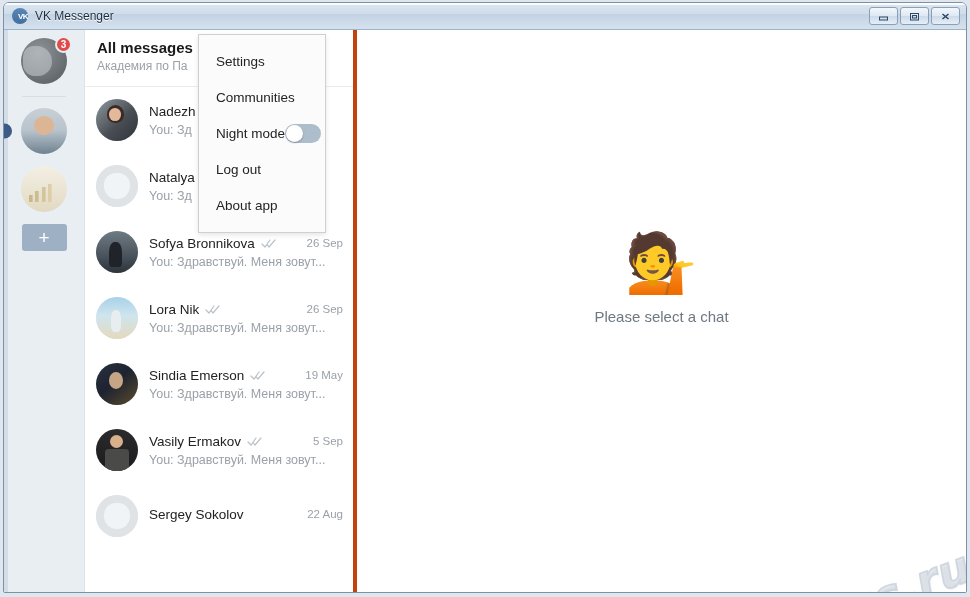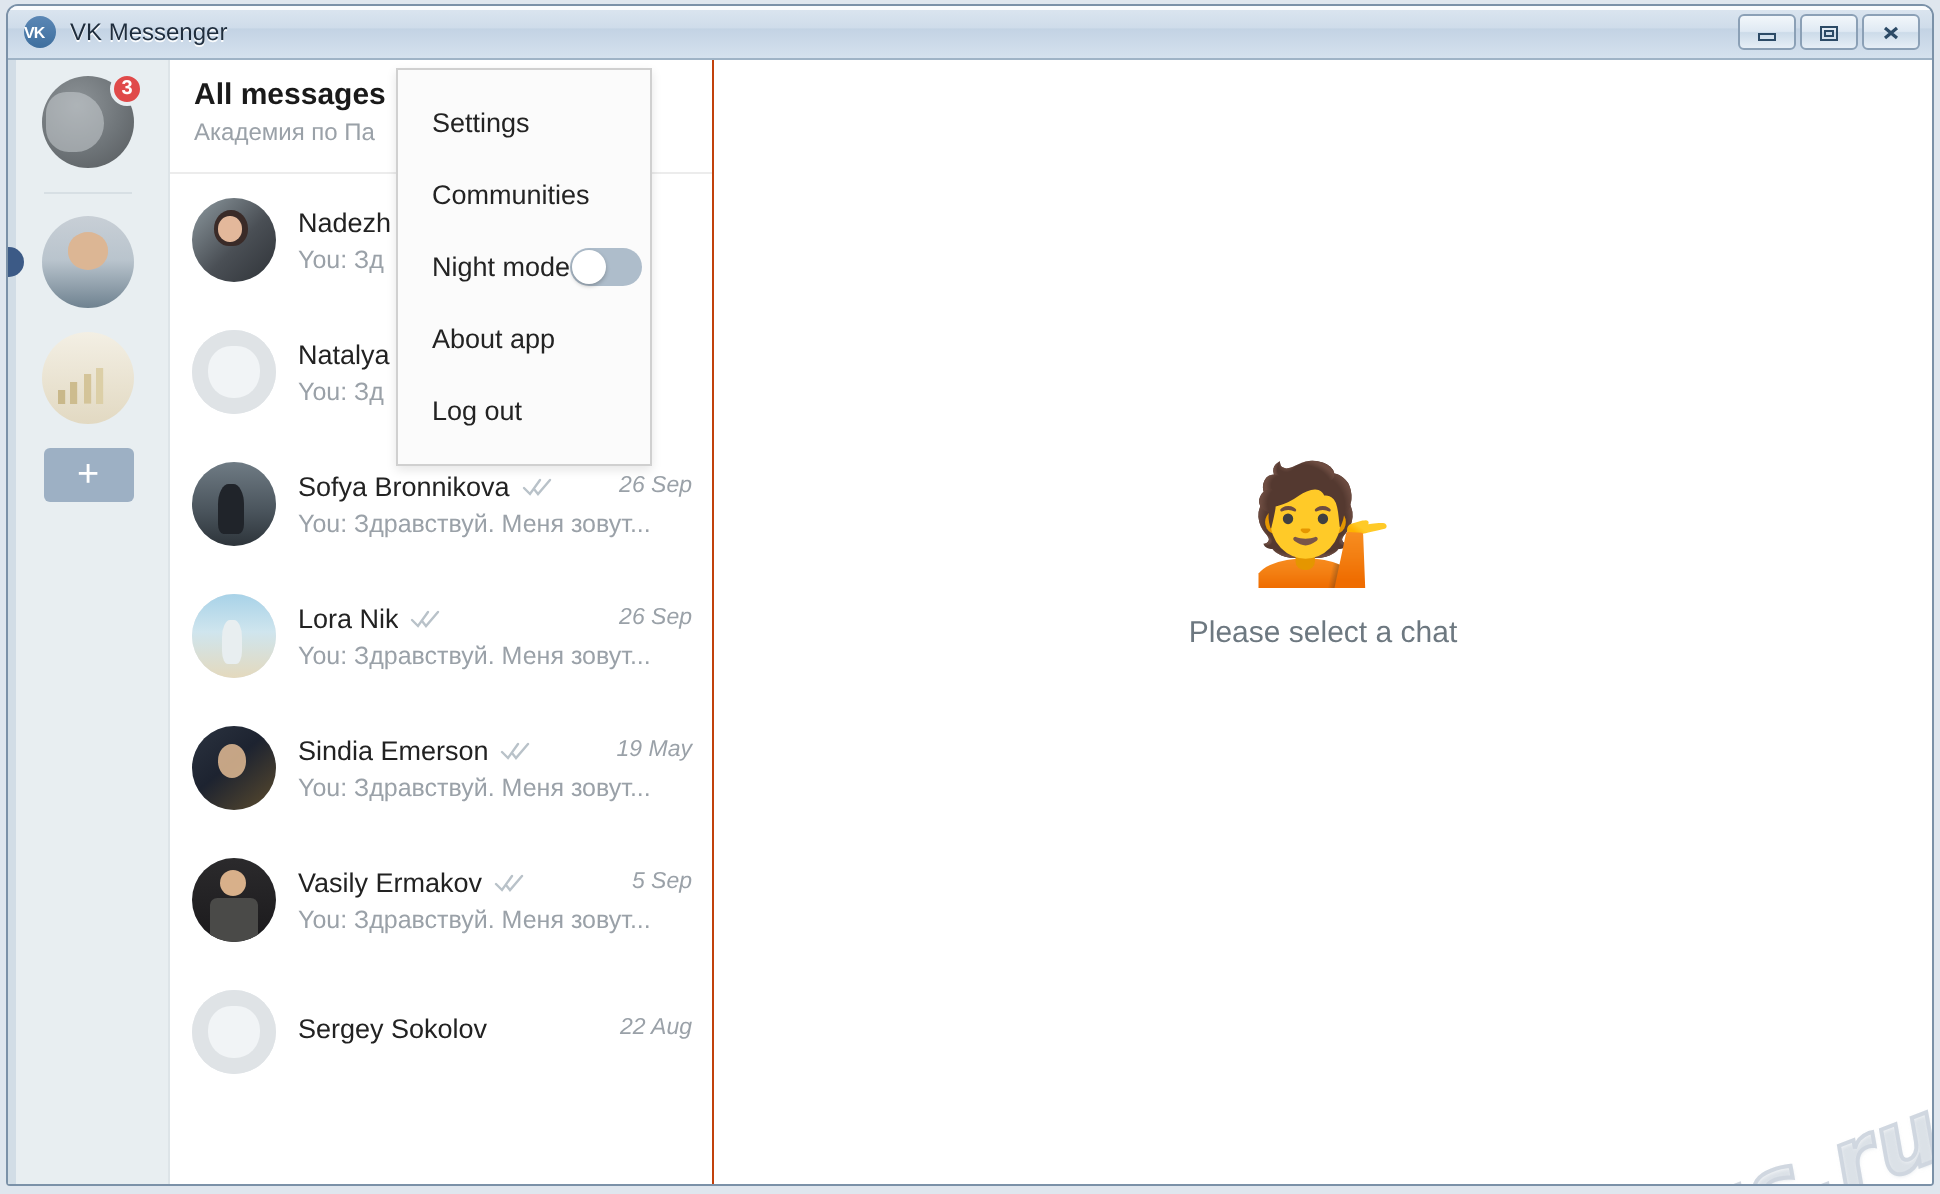--- a/index.html
+++ b/index.html
@@ -57,21 +57,21 @@
     width: 16px;
     height: 16px;
     border-radius: 50%;
     background: linear-gradient(to bottom, #5b87b5, #3f6f9e);
     color: #ffffff;
     font-size: 8px;
     font-weight: bold;
     letter-spacing: -0.5px;
     display: flex;
     align-items: center;
-    justify-content: flex-start;
+    justify-content: flex-end;
     flex: 0 0 auto;
     margin-right: 7px;
     font-family: "Liberation Sans", sans-serif;
   }
 
   .title-text {
     font-size: 12px;
     color: #1f2d3d;
     text-shadow: 0 1px 0 rgba(255,255,255,0.9);
     flex: 1 1 auto;
@@ -187,21 +187,21 @@
     align-items: center;
     justify-content: center;
     cursor: default;
   }
 
   
   .list-col {
     position: relative;
     width: 272px;
     flex: 0 0 272px;
-    border-right: 1px solid #c2410c;
+    border-right: 4px solid #c2410c;
     background: #ffffff;
     box-sizing: border-box;
     overflow: hidden;
   }
 
   .list-header {
     padding: 9px 12px 7px 12px;
     border-bottom: 1px solid #ececec;
     box-sizing: border-box;
     height: 57px;
@@ -272,21 +272,20 @@
     margin-left: 6px;
     flex: 0 0 auto;
     display: inline-flex;
   }
   .chat-date {
     margin-left: auto;
     font-size: 11.5px;
     color: #9aa1a8;
     flex: 0 0 auto;
     padding-left: 6px;
-    font-style: italic;
   }
   .chat-preview {
     font-size: 12.5px;
     color: #9aa1a8;
     margin-top: 4px;
     white-space: nowrap;
     overflow: hidden;
     text-overflow: clip;
     max-width: 208px;
   }
@@ -692,21 +691,21 @@
       <div class="menu-item">
         <span class="menu-label">Communities</span>
       </div>
       <div class="menu-item">
         <span class="menu-label">Night mode</span>
         <span class="toggle">
           <span class="knob"></span>
         </span>
       </div>
       <div class="menu-item">
+        <span class="menu-label">Log out</span>
+      </div>
+      <div class="menu-item">
         <span class="menu-label">About app</span>
-      </div>
-      <div class="menu-item">
-        <span class="menu-label">Log out</span>
       </div>
     </div>
 
   </div>
 </div>
 
 </body></html>

